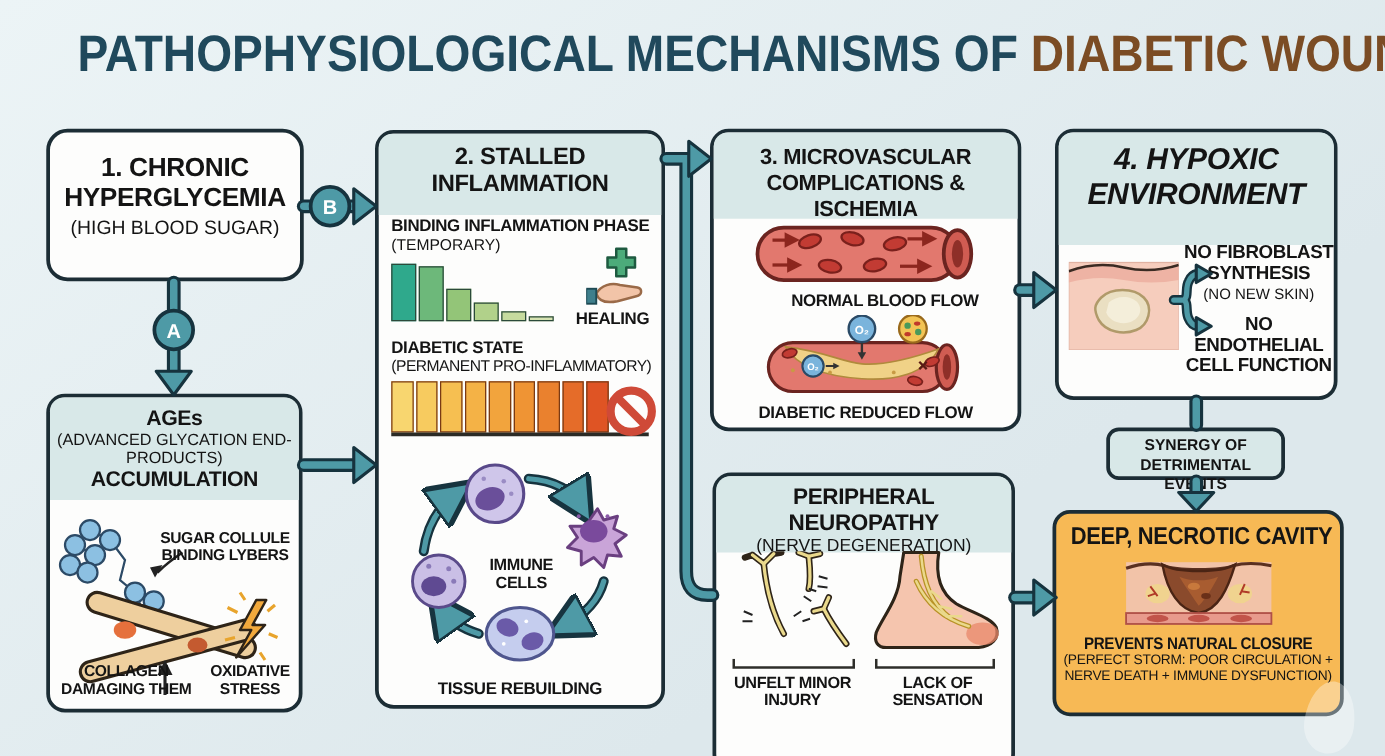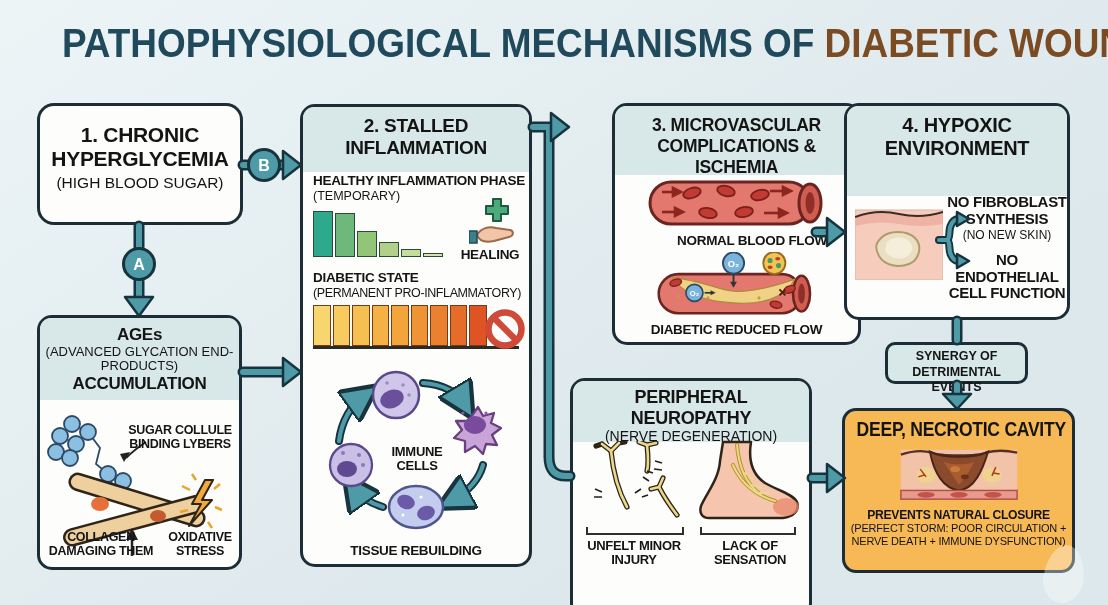--- a/index.html
+++ b/index.html
@@ -28,30 +28,30 @@
   #ages .agt{font-size:17px;} #ages .ags{font-size:13px;} #ages .agt2{font-size:17px;}
   
   #box2{left:300px;top:104px;width:232px;height:463px;}
   #box2 .band{height:57px;padding-top:8px;font-size:19px;line-height:1.18;}
   .lblB{font-size:13.5px;font-weight:bold;letter-spacing:-0.3px;}
   .lblS{font-size:12.5px;}
   .bars{display:flex;align-items:flex-end;gap:2px;position:absolute;}
   .bar{box-sizing:border-box;border:1.5px solid #333;}
   .baseline{position:absolute;background:#2b2b26;height:2.5px;}
   
-  #box3{left:568px;top:103px;width:249px;height:242px;margin-left:44px;}
+  #box3{left:568px;top:103px;width:249px;height:242px;}
   #box3 .band{height:60px;padding-top:9px;font-size:17.5px;line-height:1.2;}
   
   #neuro{left:570px;top:378px;width:242px;height:240px;}
   #neuro .band{height:55px;padding-top:6px;}
   #neuro .nt{font-size:18px;line-height:1.15;} #neuro .ns{font-size:14px;}
   
   #box4{left:844px;top:103px;width:226px;height:217px;}
   #box4 .band{height:82px;padding-top:8px;}
-  #box4 .b4t{font-size:20px;line-height:1.15;} #box4 .b4s{font-size:12.5px;margin-top:2px;}
+  #box4 .b4t{font-size:24px;line-height:1.15;font-style:italic;} #box4 .b4s{font-size:12.5px;margin-top:2px;}
   .b4lbl{font-size:15px;font-weight:bold;line-height:1.1;letter-spacing:-0.3px;}
   .b4sub{font-size:12px;line-height:1.1;}
   
   #synergy{left:885px;top:342px;width:143px;height:42px;border-radius:10px;background:var(--band,#d8e8e8);
     font-size:12.5px;font-weight:bold;text-align:center;line-height:1.25;padding-top:4px;}
   
   #necrotic{left:842px;top:408px;width:233px;height:165px;background:var(--orange,#f7b955);border-radius:14px;text-align:center;}
   #necrotic .nct{margin-top:7px;font-size:19.5px;}
   #necrotic .ncl1{font-size:13.5px;font-weight:bold;margin-top:3px;letter-spacing:-0.3px;}
   #necrotic .ncl2{font-size:11px;line-height:1.18;letter-spacing:-0.2px;}
@@ -124,21 +124,21 @@
       <path d="M90,148 L90,128" stroke="#222" stroke-width="2.5" fill="none"></path>
       <polygon points="84,132 96,132 90,120" fill="#222"></polygon>
     </svg>
     <div class="abs lblB ctr" style="left:84px;top:106px;width:112px;line-height:1.1;font-size:12.5px;">SUGAR COLLULE BINDING LYBERS</div>
     <div class="abs lblB ctr" style="left:2px;top:213px;width:118px;line-height:1.1;font-size:12.5px;">COLLAGEN DAMAGING THEM</div>
     <div class="abs lblB ctr" style="left:124px;top:213px;width:72px;line-height:1.1;font-size:12.5px;">OXIDATIVE STRESS</div>
   </div>
 
   <div class="node" id="box2">
     <div class="band hd">2. STALLED INFLAMMATION</div>
-    <div class="abs lblB" style="left:10px;top:66px;">HEALTHY INFLAMMATION PHASE</div>
+    <div class="abs lblB" style="left:10px;top:66px;">BINDING INFLAMMATION PHASE</div>
     <div class="abs lblS" style="left:10px;top:82px;">(TEMPORARY)</div>
     <div class="bars" style="left:10px;top:100px;height:50px;">
         <div class="bar" style="width: 20px; height: 46px; background: rgb(47, 169, 140); border-color: rgb(43, 74, 58);"></div>
         <div class="bar" style="width: 20px; height: 44px; background: rgb(109, 184, 122); border-color: rgb(43, 74, 58);"></div>
         <div class="bar" style="width: 20px; height: 26px; background: rgb(147, 197, 120); border-color: rgb(43, 74, 58);"></div>
         <div class="bar" style="width: 20px; height: 15px; background: rgb(177, 209, 138); border-color: rgb(43, 74, 58);"></div>
         <div class="bar" style="width: 20px; height: 8px; background: rgb(198, 219, 158); border-color: rgb(43, 74, 58);"></div>
         <div class="bar" style="width: 20px; height: 4px; background: rgb(214, 227, 177); border-color: rgb(43, 74, 58);"></div>
       </div>
     <svg class="abs" style="left:166px;top:90px;" width="50" height="52" viewBox="0 0 50 52">

